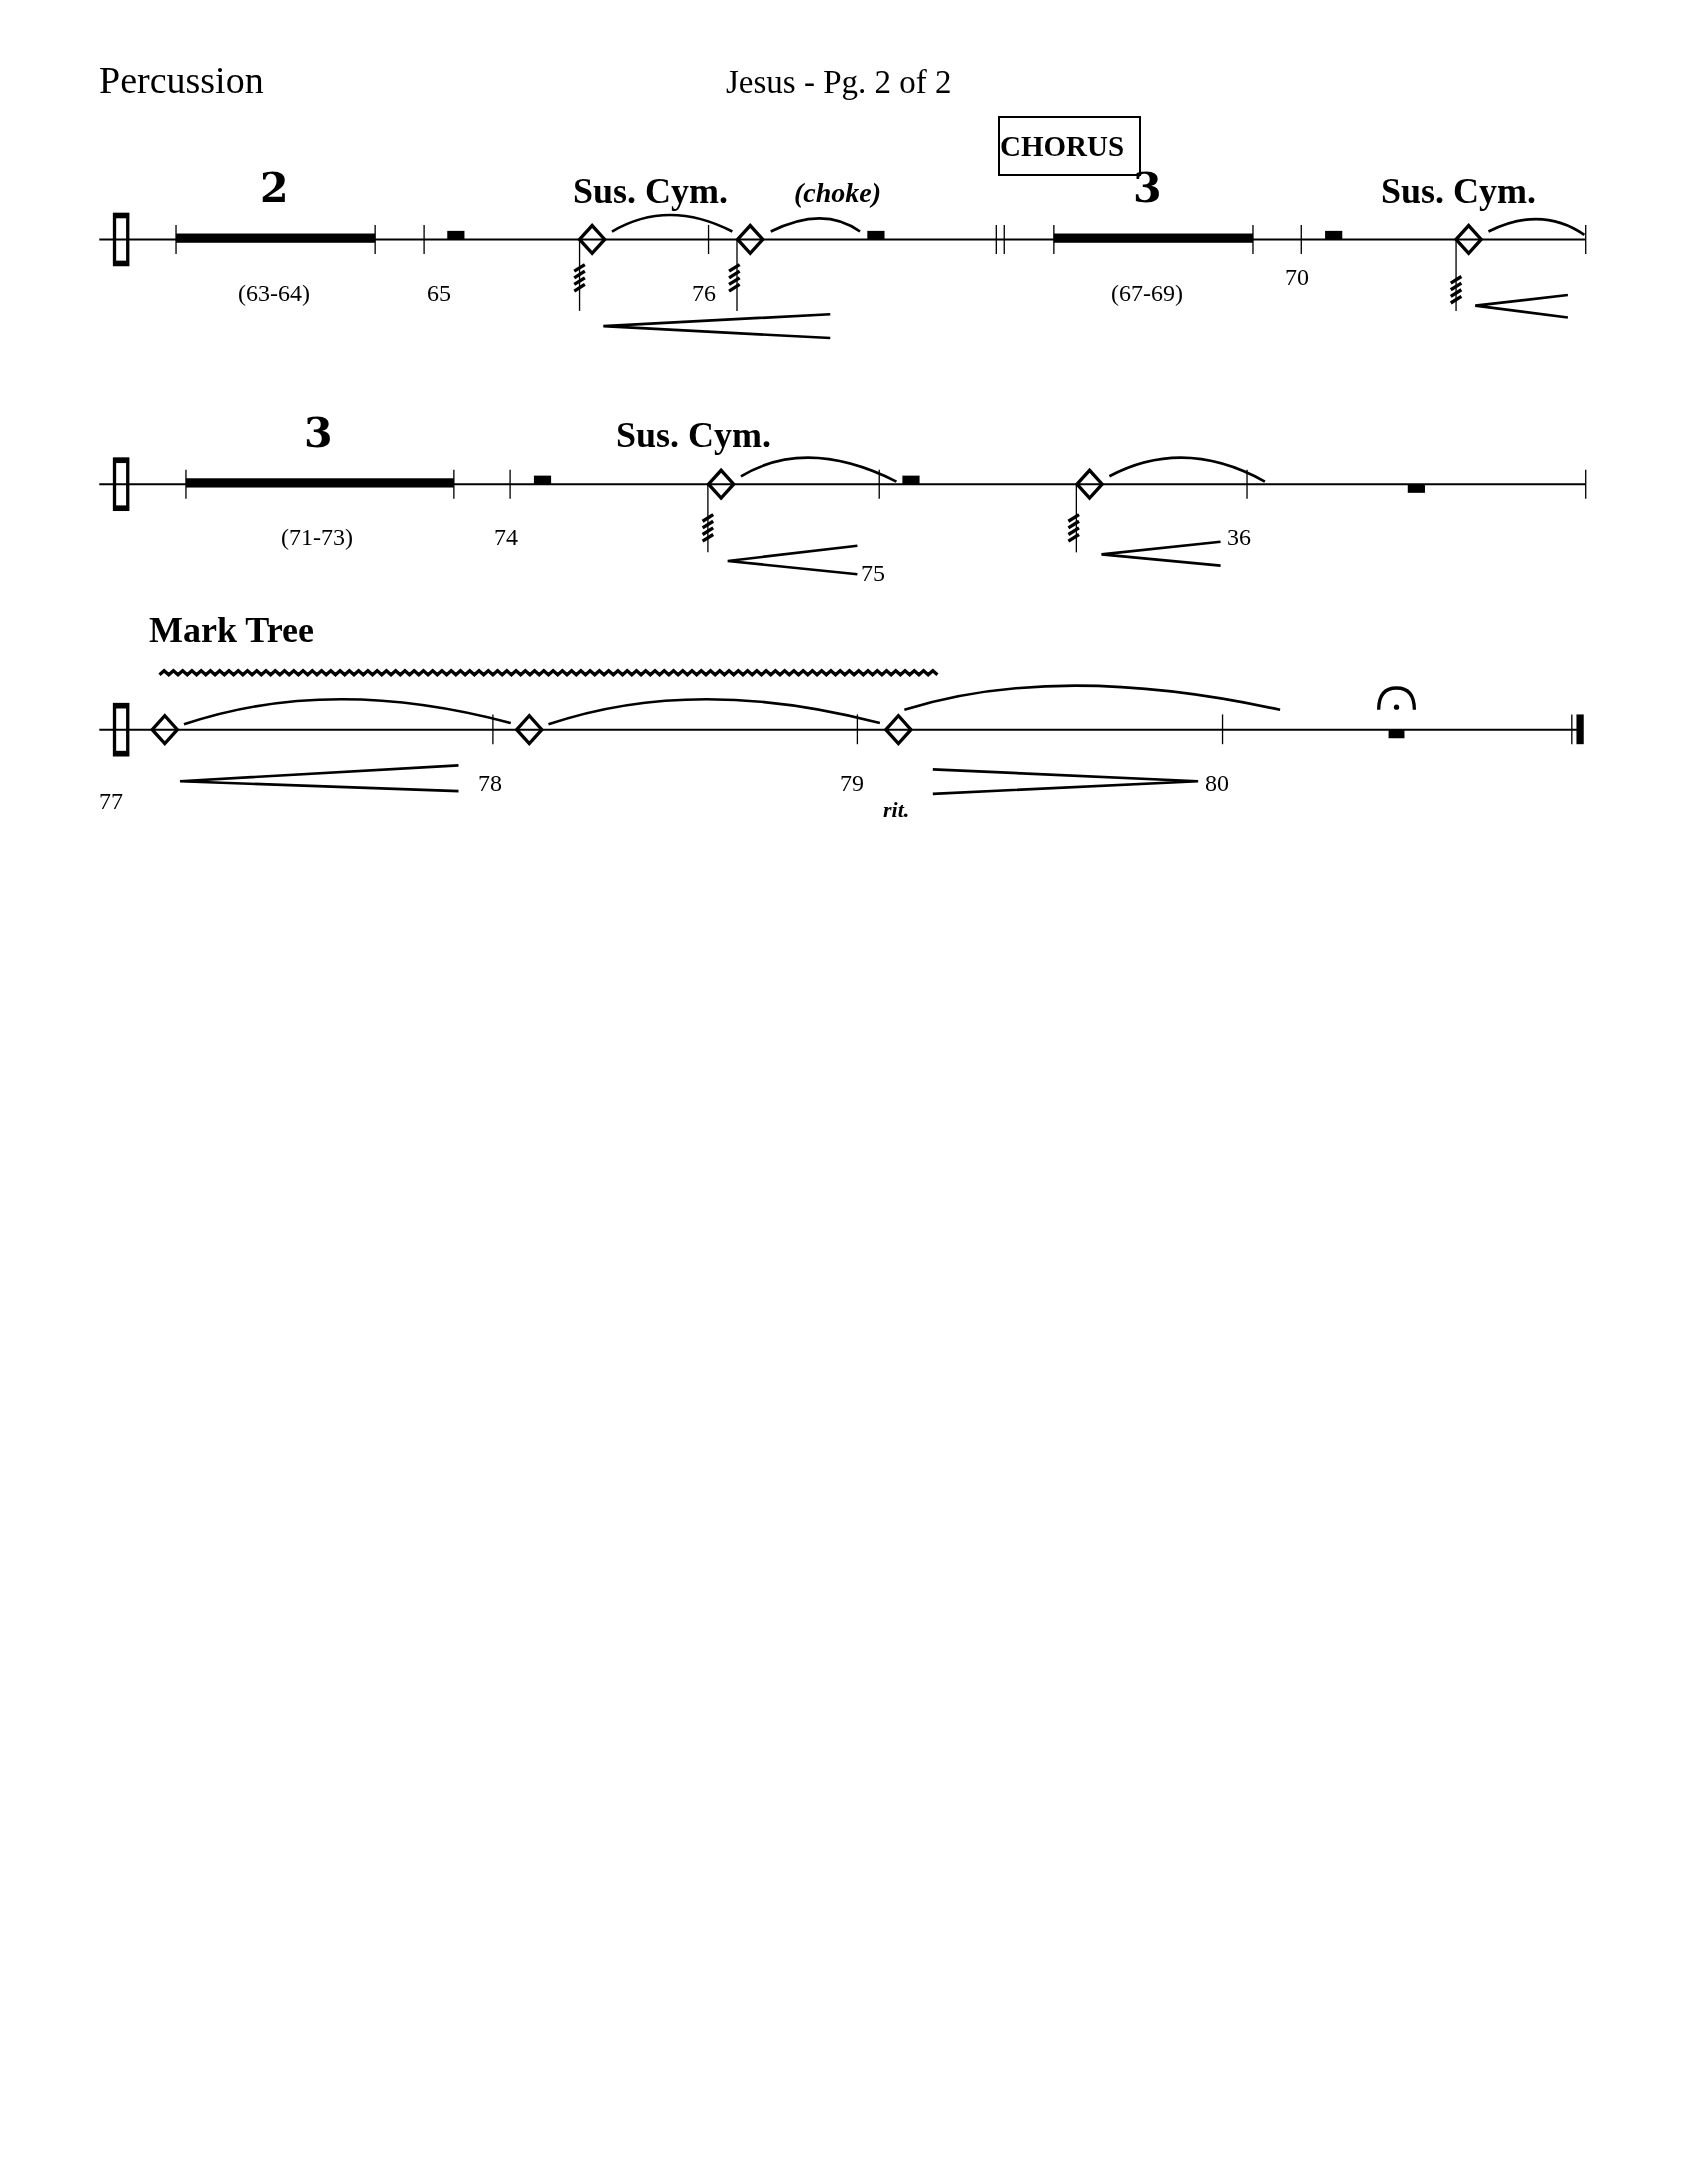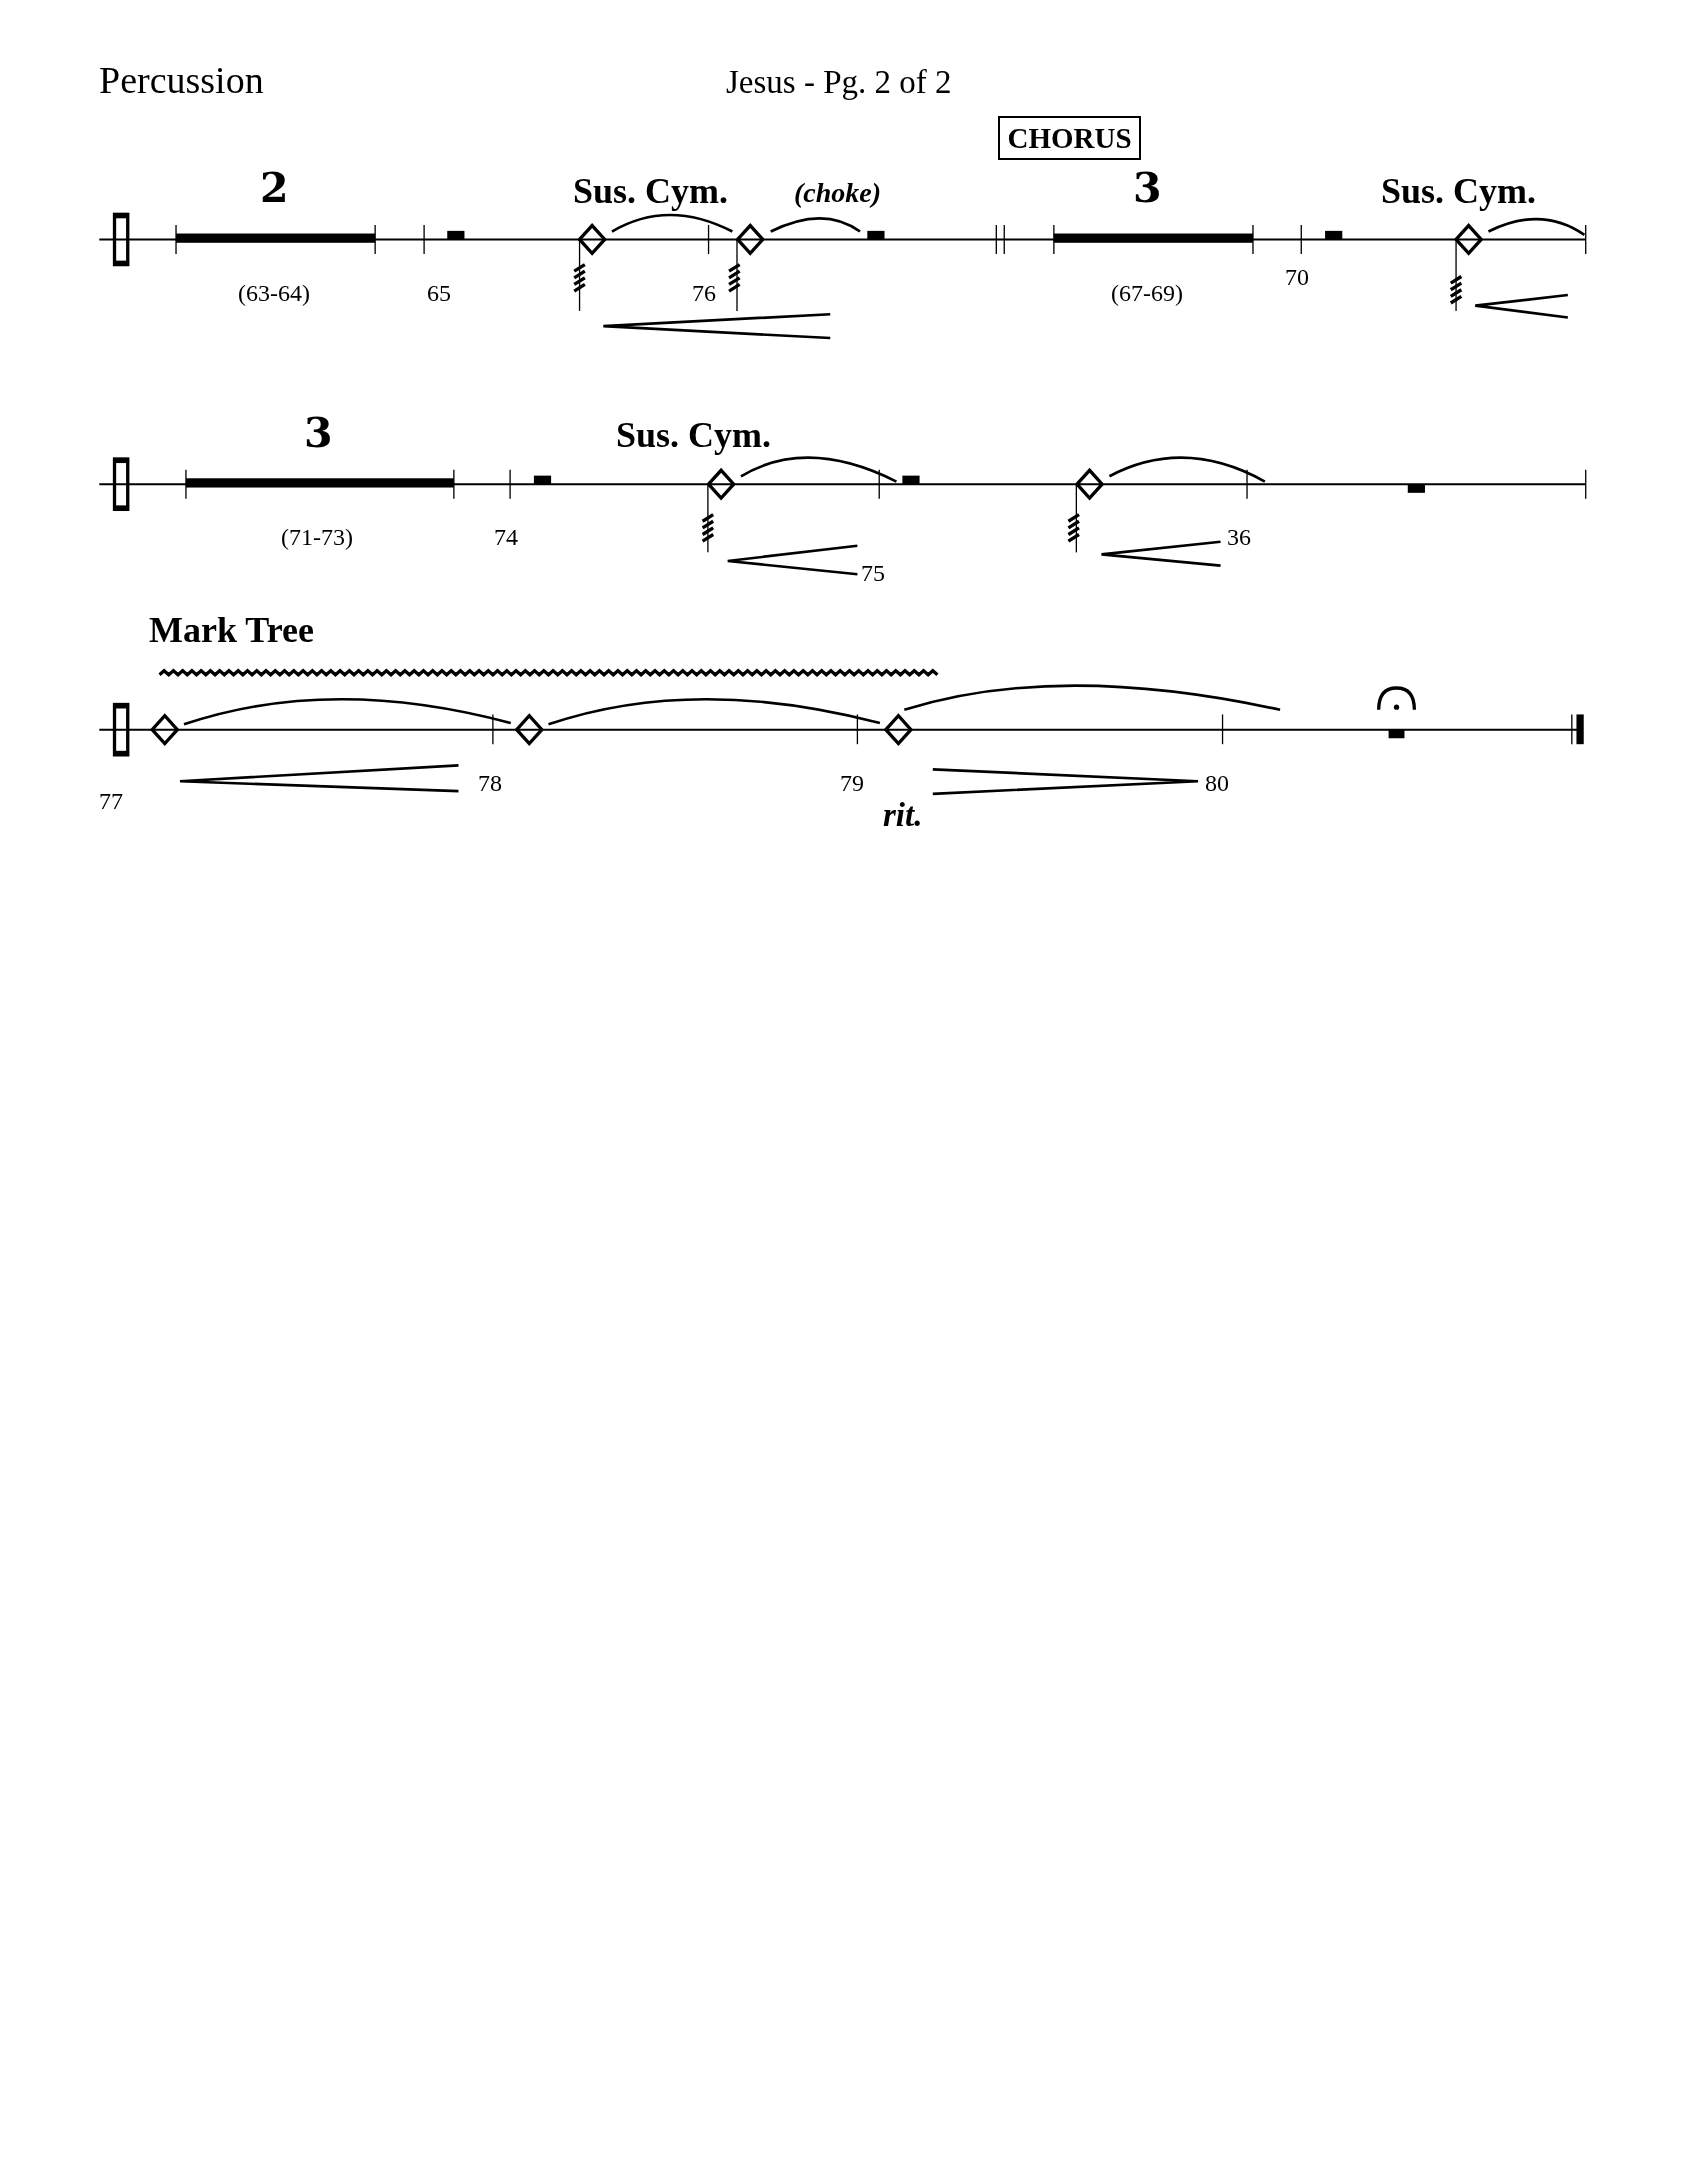--- a/index.html
+++ b/index.html
@@ -1,25 +1,25 @@
 <!DOCTYPE html>
 <html style="font-size:10.6px"><head>
 <meta charset="utf-8">
 <style>
   html, body { margin: 0; padding: 0; background: #ffffff; }
   body { width: 1687px; height: 2183px; position: relative; overflow: hidden; font-family: "Liberation Serif", "DejaVu Serif", serif; color: #000; }
   .abs { position: absolute; white-space: nowrap; line-height: 1; }
   .part-name { left: 99px; top: 61px; font-size: 38px; }
   .page-title { left: 726px; top: 66px; font-size: 33px; }
-  .rehearsal { left: 998px; top: 116px; width: 143px; height: 44px; border: 2px solid #000; box-sizing: border-box; font-weight: bold; font-size: 29px; display: flex; align-items: center; justify-content: center; }
+  .rehearsal { left: 998px; top: 116px; width: 143px; height: 60px; border: 2px solid #000; box-sizing: border-box; font-weight: bold; font-size: 29px; display: flex; align-items: center; }
   .inst { font-weight: bold; font-size: 36px; }
   .ital { font-style: italic; font-weight: bold; font-size: 28px; }
   .mnum { font-size: 24px; }
   .rest-count { font-weight: bold; font-size: 41px; font-family: "DejaVu Serif", serif; }
-  .rit { font-style: italic; font-weight: bold; font-size: 33px; }
+  .rit { font-style: italic; font-weight: bold; font-size: 22px; }
   svg.score { position: absolute; left: 0; top: 0; }
 </style>
 </head>
 <body>
 
 <div class="abs part-name">Percussion</div>
 <div class="abs page-title">Jesus - Pg. 2 of 2</div>
 <div class="abs rehearsal">
     <span>CHORUS</span>
   </div>

